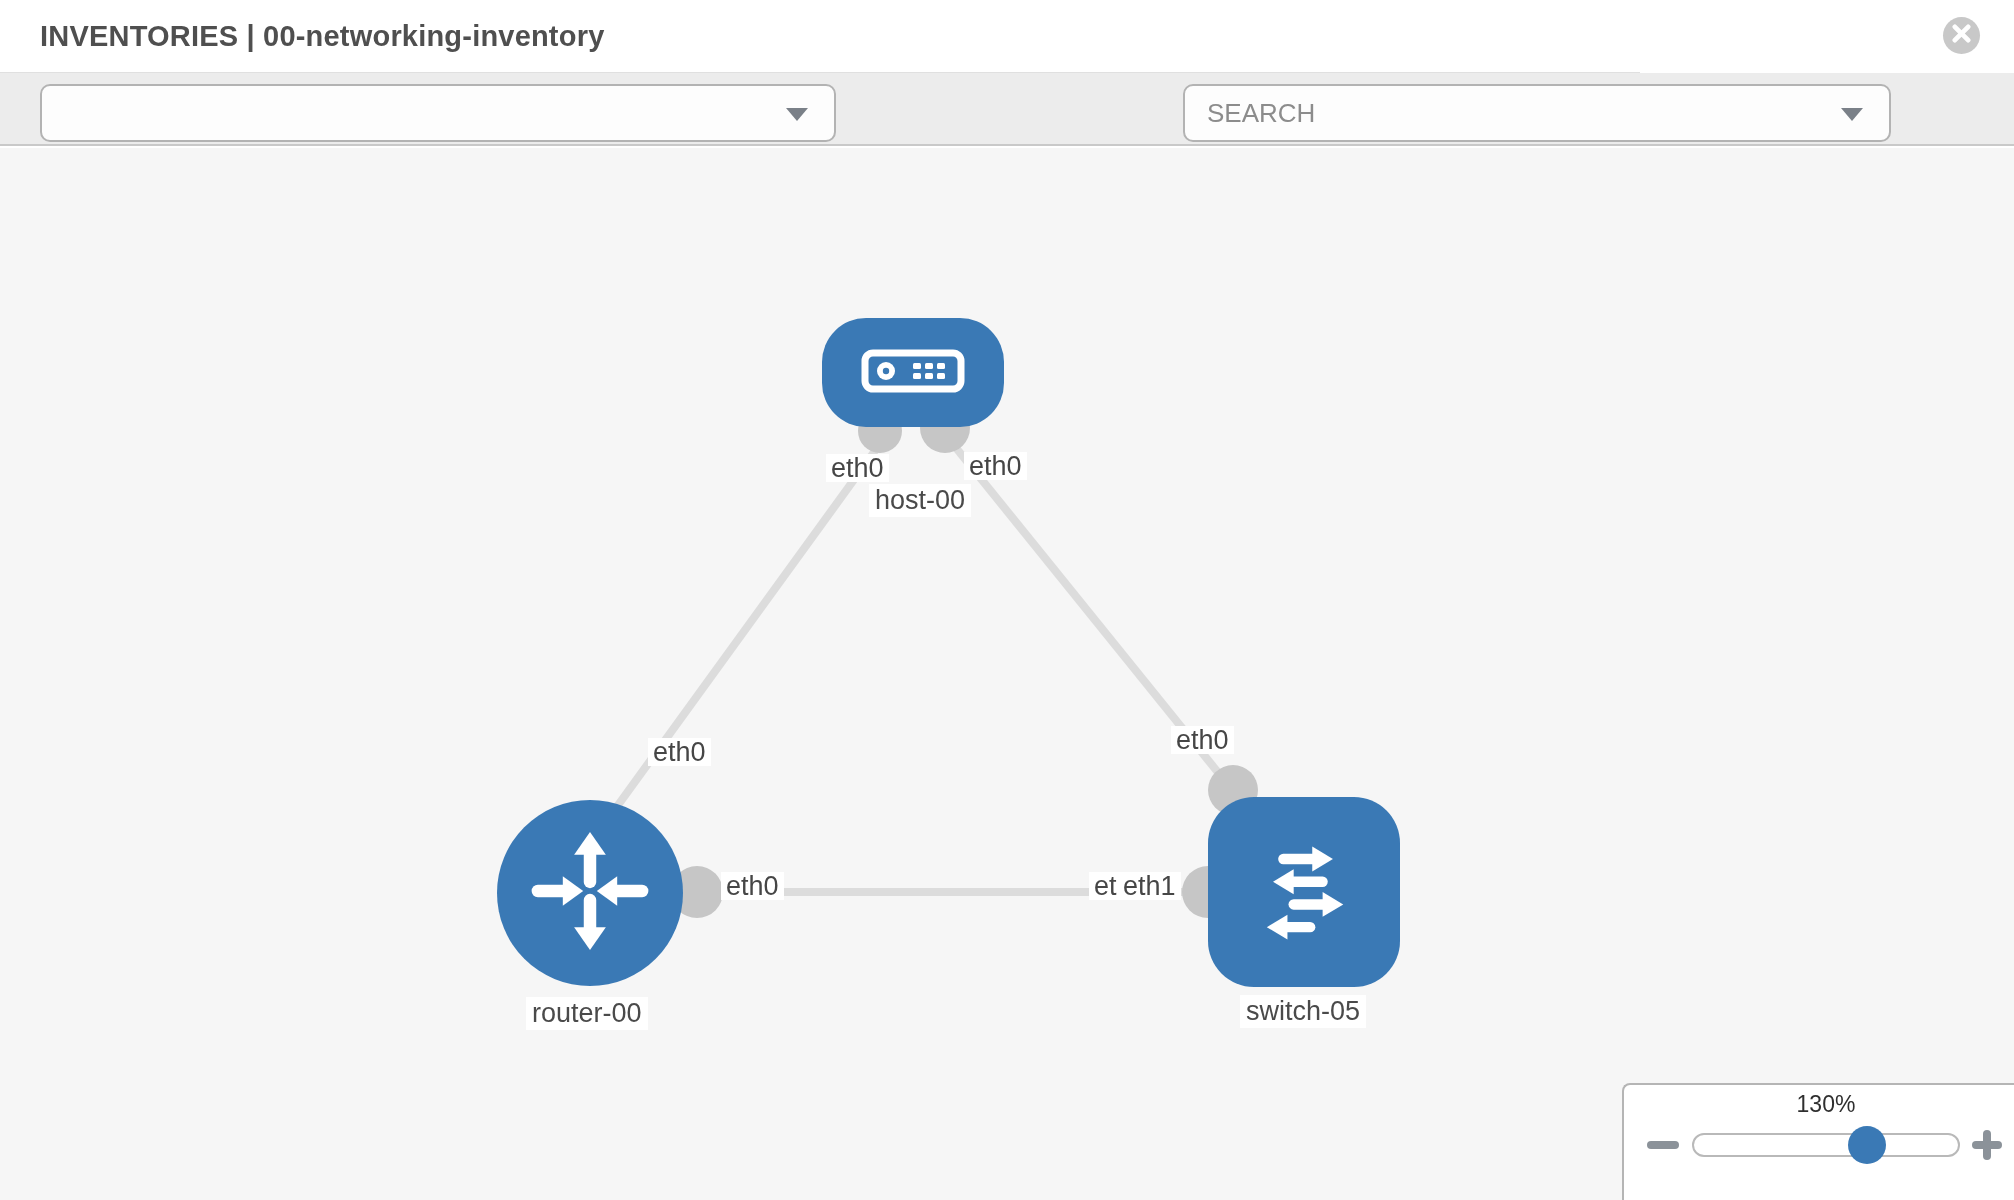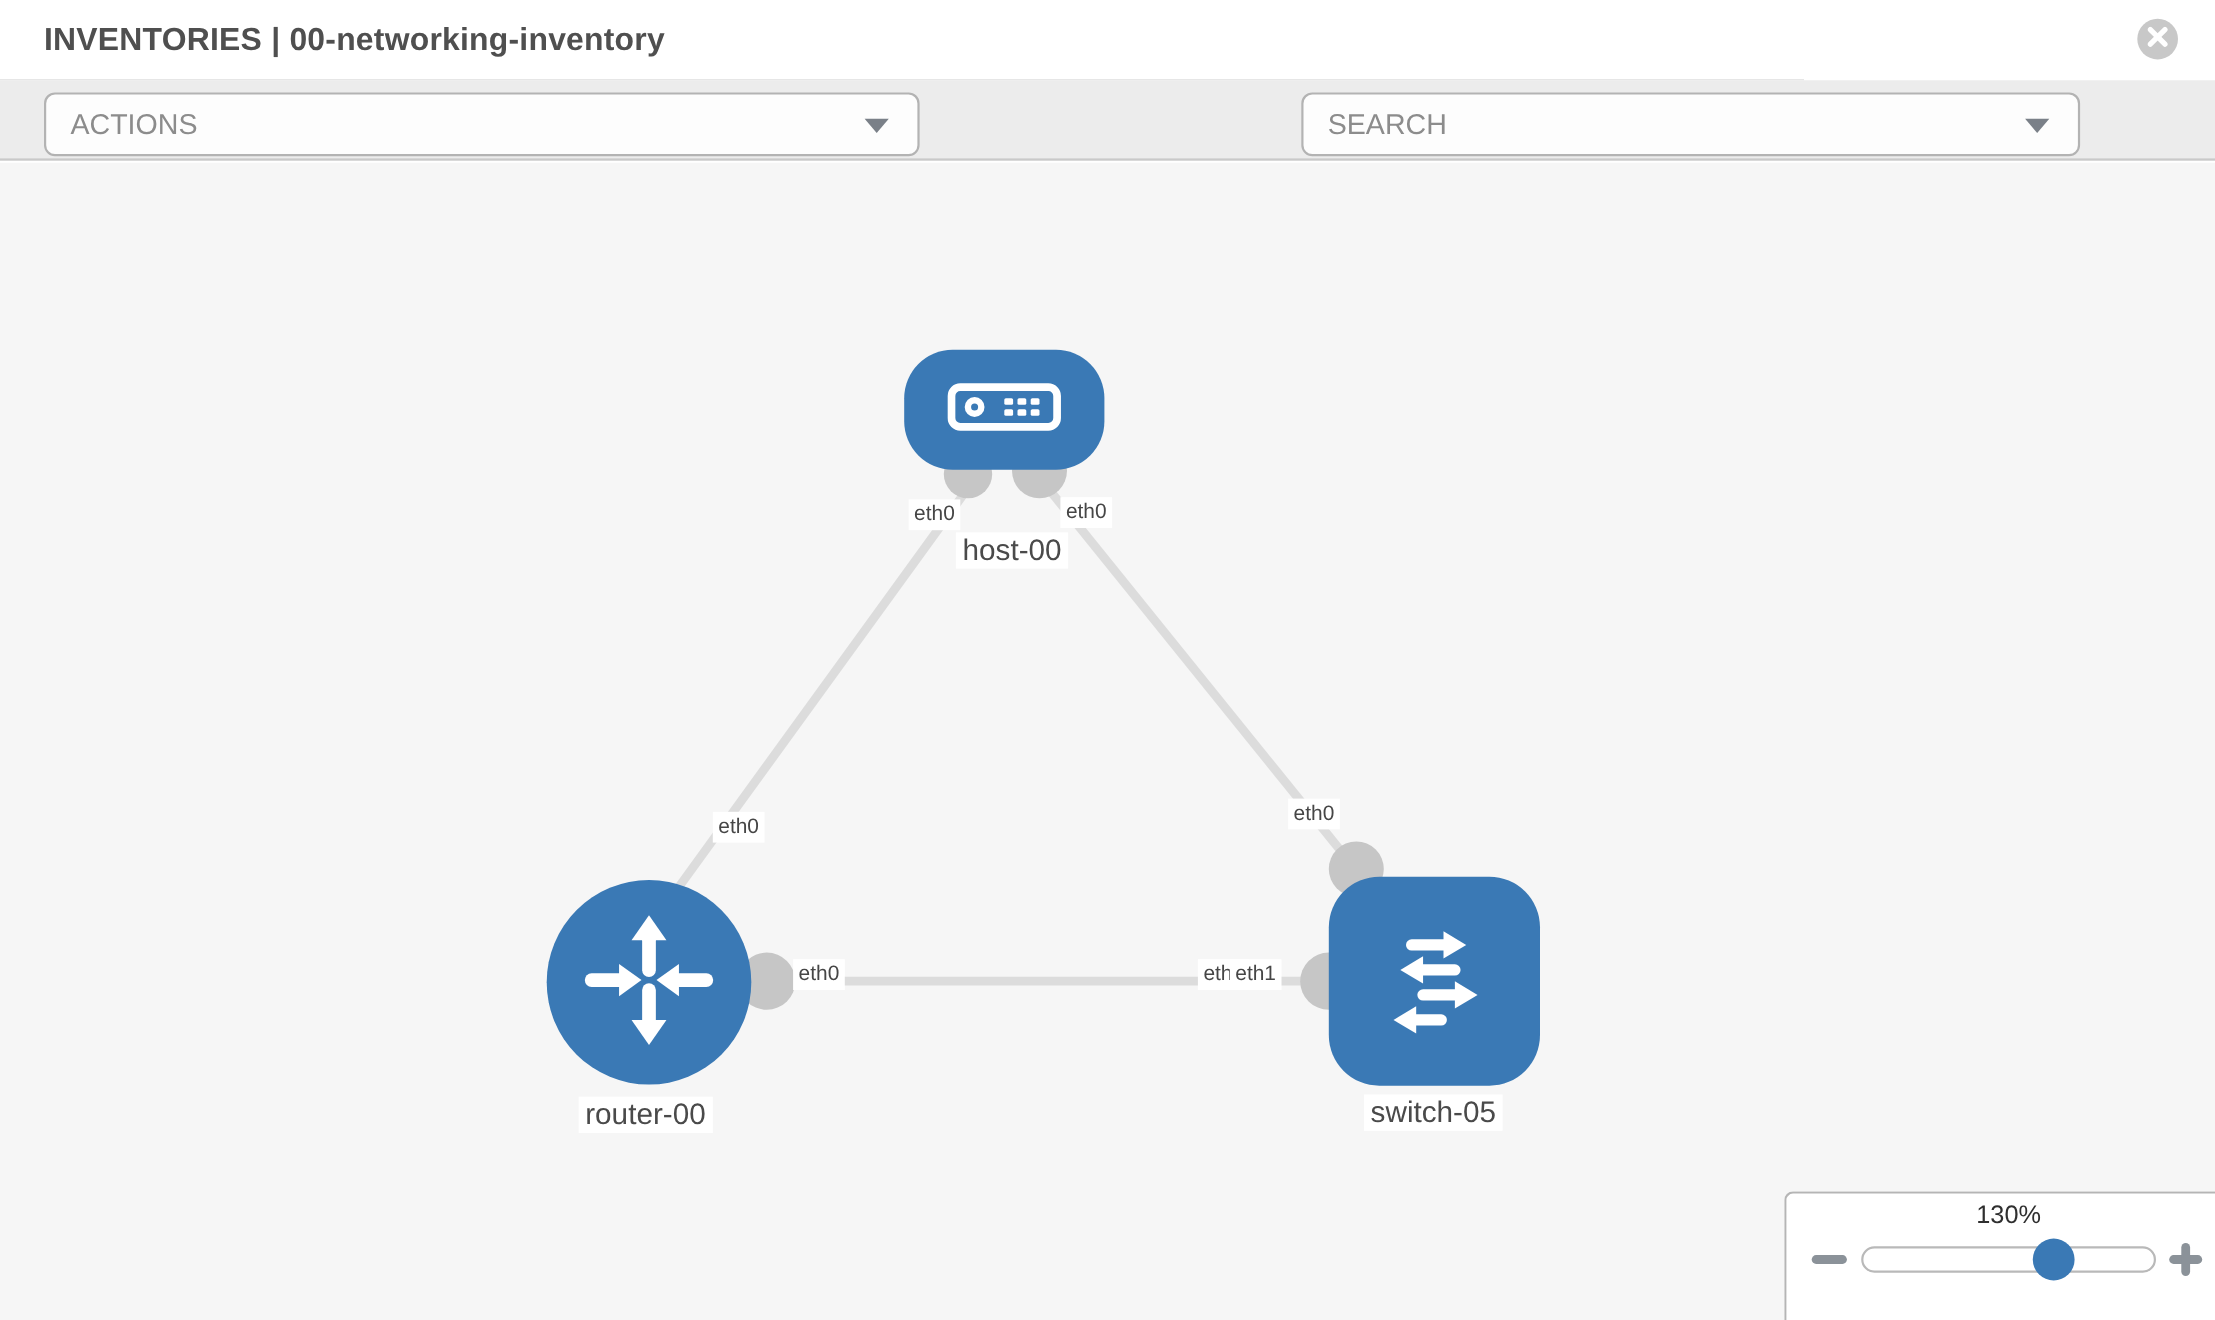--- a/index.html
+++ b/index.html
@@ -76,21 +76,21 @@
   .node-label {
     position: absolute; background: #ffffff; color: #4a4a4a;
     font-size: 27px; padding: 1px 6px; white-space: nowrap;
   }
   .label-host   { left: 869px; top: 440px; margin-top: 44px; }
   .label-router { left: 526px; top: 997px; }
   .label-switch { left: 1240px; top: 995px; }
 
   .eth-label {
     position: absolute; background: #ffffff; color: #464646;
-    font-size: 19px; padding: 1px 5px; white-space: nowrap; line-height: 26px;
+    font-size: 27px; padding: 1px 5px; white-space: nowrap; line-height: 26px;
   }
   .eth-hr-host { left: 826px; top: 454px; }
   .eth-hr-rtr  { left: 648px; top: 738px; }
   .eth-hs-host { left: 964px; top: 452px; }
   .eth-hs-sw   { left: 1171px; top: 726px; }
   .eth-rs-rtr  { left: 721px; top: 872px; }
   .eth-rs-sw-under { left: 1089px; top: 872px; }
   .eth-rs-sw   { left: 1118px; top: 872px; }
 
   
@@ -135,21 +135,20 @@
       <svg viewBox="0 0 20 20" width="19" height="19">
         <line x1="3" y1="3" x2="17" y2="17" stroke="#ffffff" stroke-width="5" stroke-linecap="round"></line>
         <line x1="17" y1="3" x2="3" y2="17" stroke="#ffffff" stroke-width="5" stroke-linecap="round"></line>
       </svg>
     </span>
   </div>
 </div>
 
 <div class="toolbar">
   <div class="dropdown actions-dd">
-    <span class="dd-label">ACTIONS</span>
     <span class="caret"></span>
   </div>
 
   <div class="tool-btn wrench-btn">
     <span>
       <svg viewBox="0 0 1792 1792" width="36" height="36" fill="#6e7680">
         <path d="M448 1472q0-26-19-45t-45-19-45 19-19 45 19 45 45 19 45-19 19-45zm644-420l-682 682q-37 37-90 37-52 0-91-37l-106-108q-38-36-38-90 0-53 38-91l681-681q39 98 114.5 173.5t173.5 114.5zm634-435q0 39-23 106-47 134-164.5 217.5t-258.5 83.5q-185 0-316.5-131.5t-131.5-316.5 131.5-316.5 316.5-131.5q58 0 121.5 16.5t107.5 46.5q16 11 16 28t-16 28l-293 169v224l193 107q5-3 79-48.5t135.5-81 70.5-35.5q15 0 23.5 10t8.5 25z"></path>
       </svg>
     </span>
   </div>

